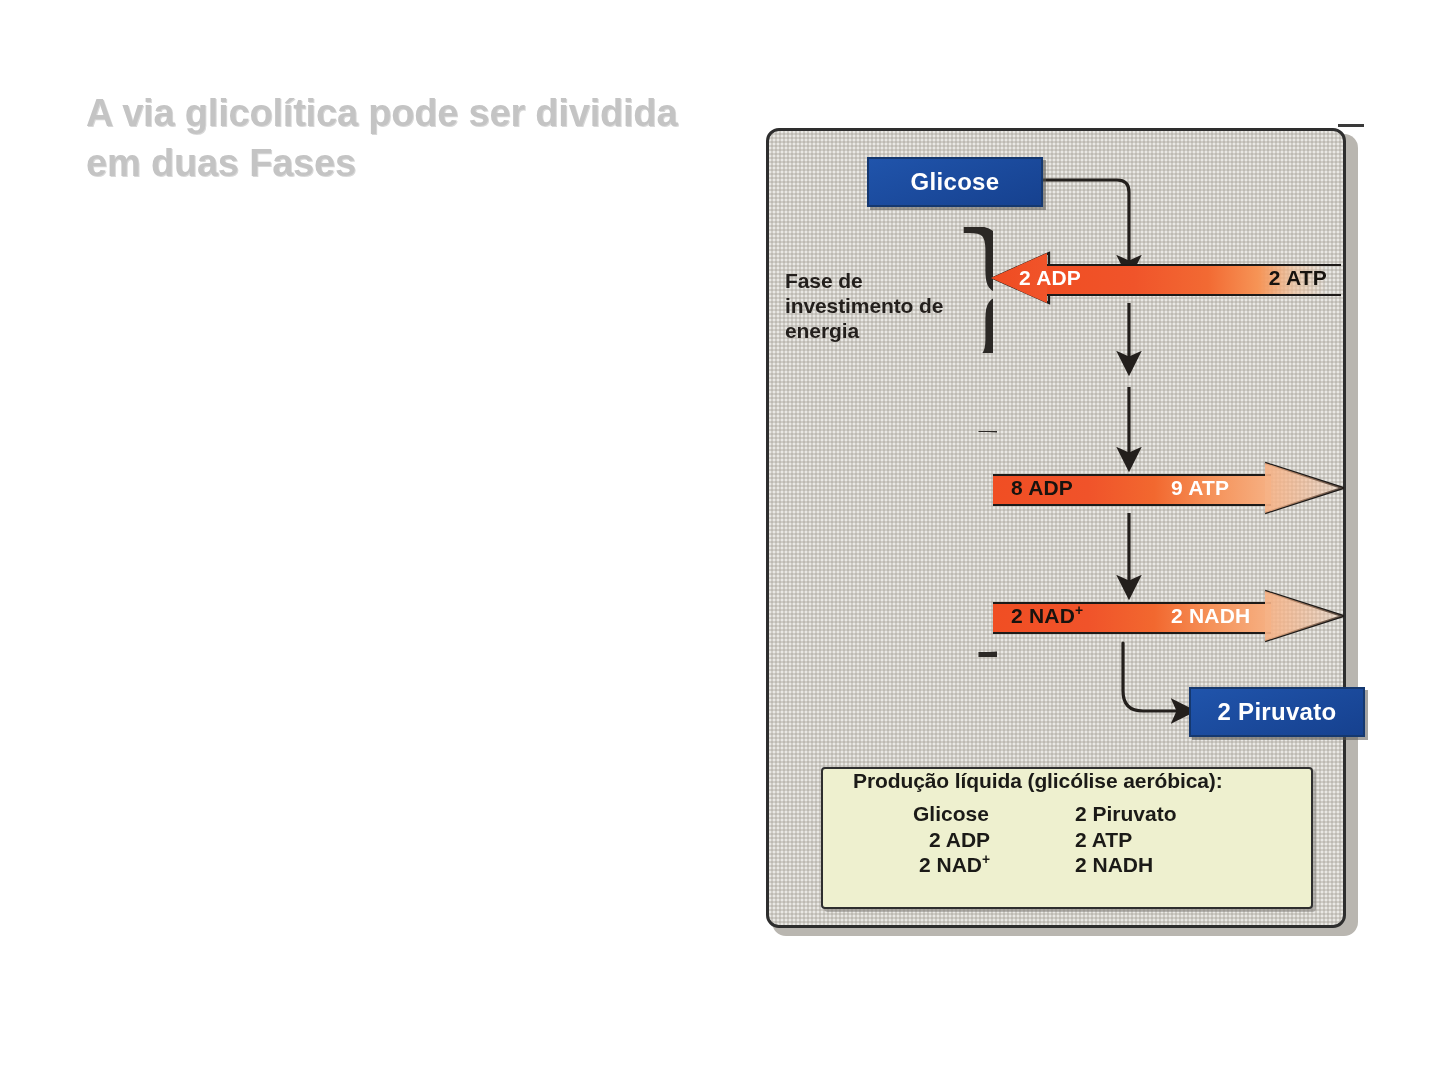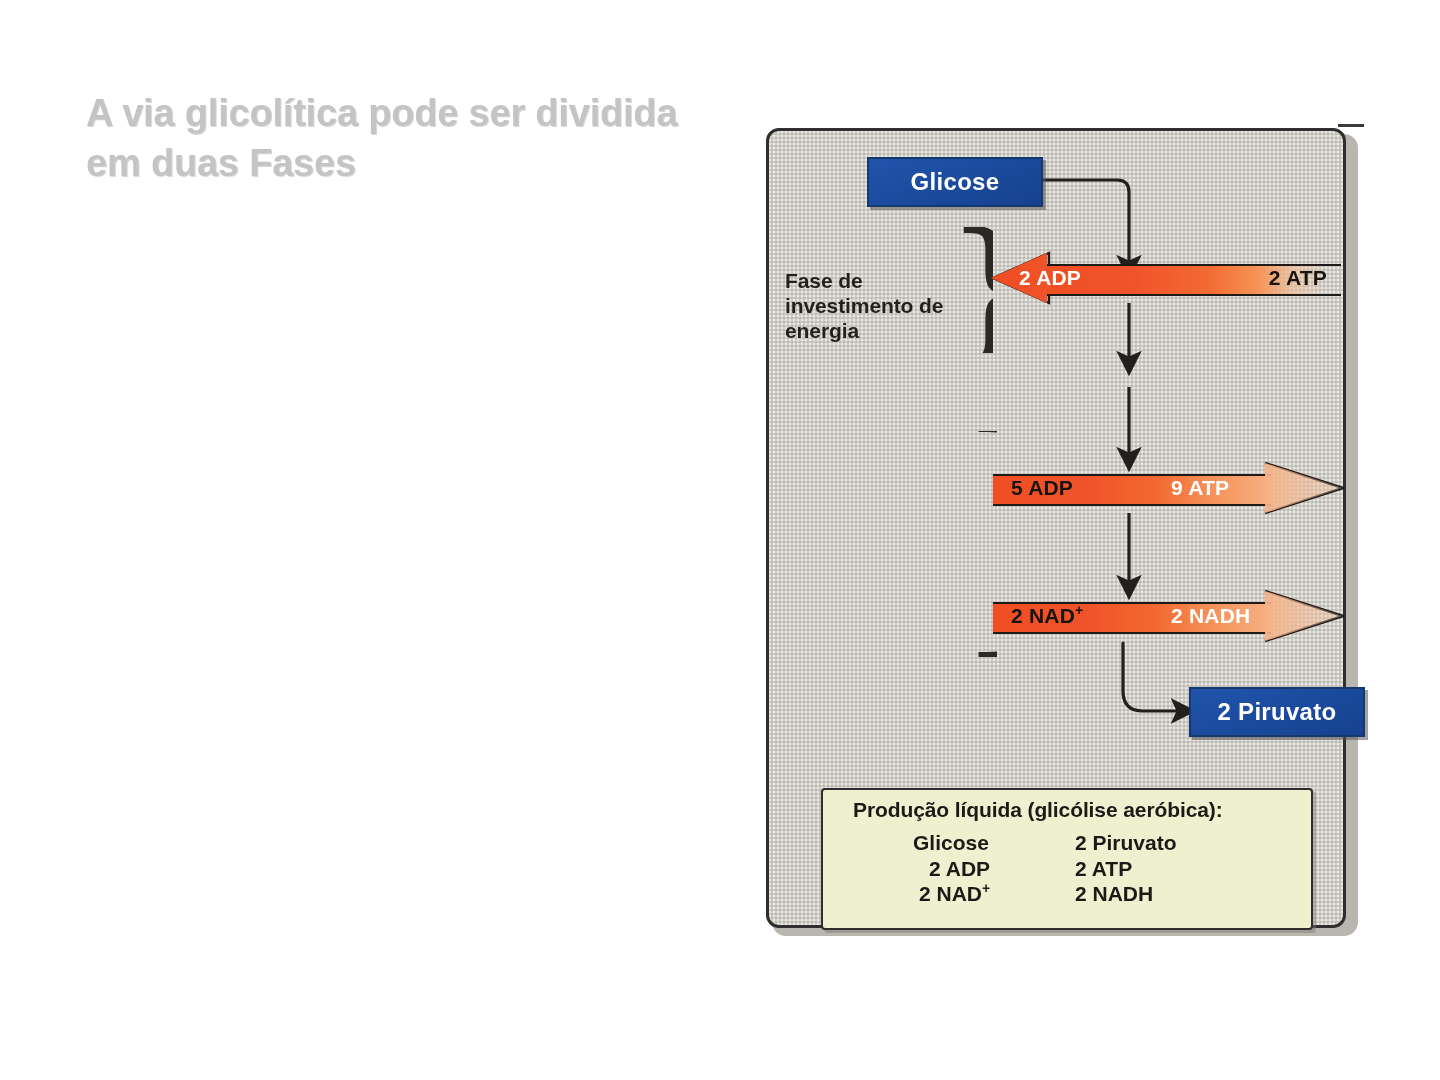--- a/index.html
+++ b/index.html
@@ -223,22 +223,21 @@
     position: absolute;
     left: 52px;
     top: 636px;
     width: 492px;
     height: 142px;
     background: #eef0cf;
     border: 2px solid #2e2e2e;
     border-radius: 4px;
     box-shadow: 3px 3px 0 rgba(120,118,112,0.45);
     box-sizing: border-box;
-    padding: 8px 0 0 0;
-    margin-top: 21px;
+    padding: 0 0 0 0;
   }
   #summary-title {
     font-size: 21px;
     font-weight: bold;
     color: #1b1a17;
     padding-left: 30px;
     letter-spacing: -0.1px;
   }
   #summary-cols {
     display: flex;
@@ -301,21 +300,21 @@
     <div class="rxn" id="rxn-invest">
       <div class="bar"></div>
       <div class="head"></div>
       <div class="label-left">2 ADP</div>
       <div class="label-right">2 ATP</div>
     </div>
 
     <div class="rxn rxn-right" id="rxn-atp">
       <div class="bar"></div>
       <div class="head"></div>
-      <div class="label-left">5 ADP</div>
+      <div class="label-left">8 ADP</div>
       <div class="label-right">9 ATP</div>
     </div>
 
     <div class="rxn rxn-right" id="rxn-nadh">
       <div class="bar"></div>
       <div class="head"></div>
       <div class="label-left"><span>2 NAD</span><sup>+</sup></div>
       <div class="label-right">2 NADH</div>
     </div>
 

